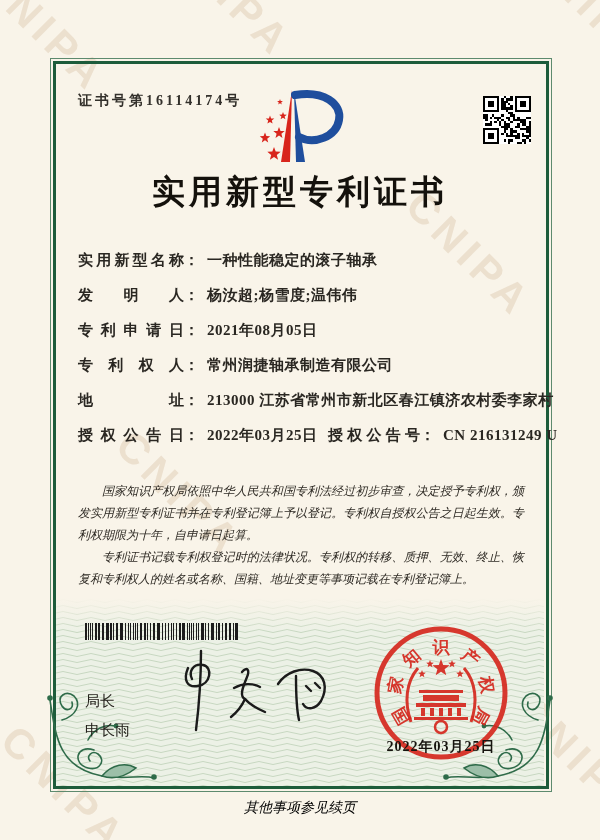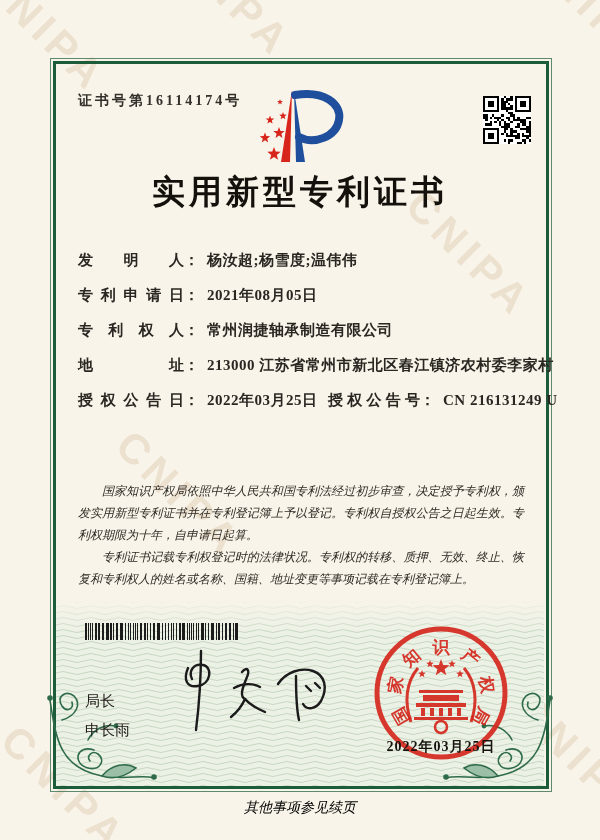--- a/index.html
+++ b/index.html
@@ -261,20 +261,23 @@
       <rect x="11" y="20" width="1" height="1" fill="#000"></rect>
       <rect x="15" y="20" width="1" height="1" fill="#000"></rect>
       <rect x="16" y="20" width="1" height="1" fill="#000"></rect>
       <rect x="18" y="20" width="1" height="1" fill="#000"></rect>
     </svg>
 
   <div class="title">实用新型专利证书</div>
 
   <div class="fields">
     <div class="row">
+      <span class="flabel">实用新型名称</span><span class="fcolon">：</span><span class="fvalue">一种性能稳定的滚子轴承</span>
+    </div>
+    <div class="row">
       <span class="flabel">发明人</span><span class="fcolon">：</span><span class="fvalue">杨汝超;杨雪度;温伟伟</span>
     </div>
     <div class="row">
       <span class="flabel">专利申请日</span><span class="fcolon">：</span><span class="fvalue">2021年08月05日</span>
     </div>
     <div class="row">
       <span class="flabel">专利权人</span><span class="fcolon">：</span><span class="fvalue">常州润捷轴承制造有限公司</span>
     </div>
     <div class="row">
       <span class="flabel">地址</span><span class="fcolon">：</span><span class="fvalue">213000 江苏省常州市新北区春江镇济农村委李家村</span>

